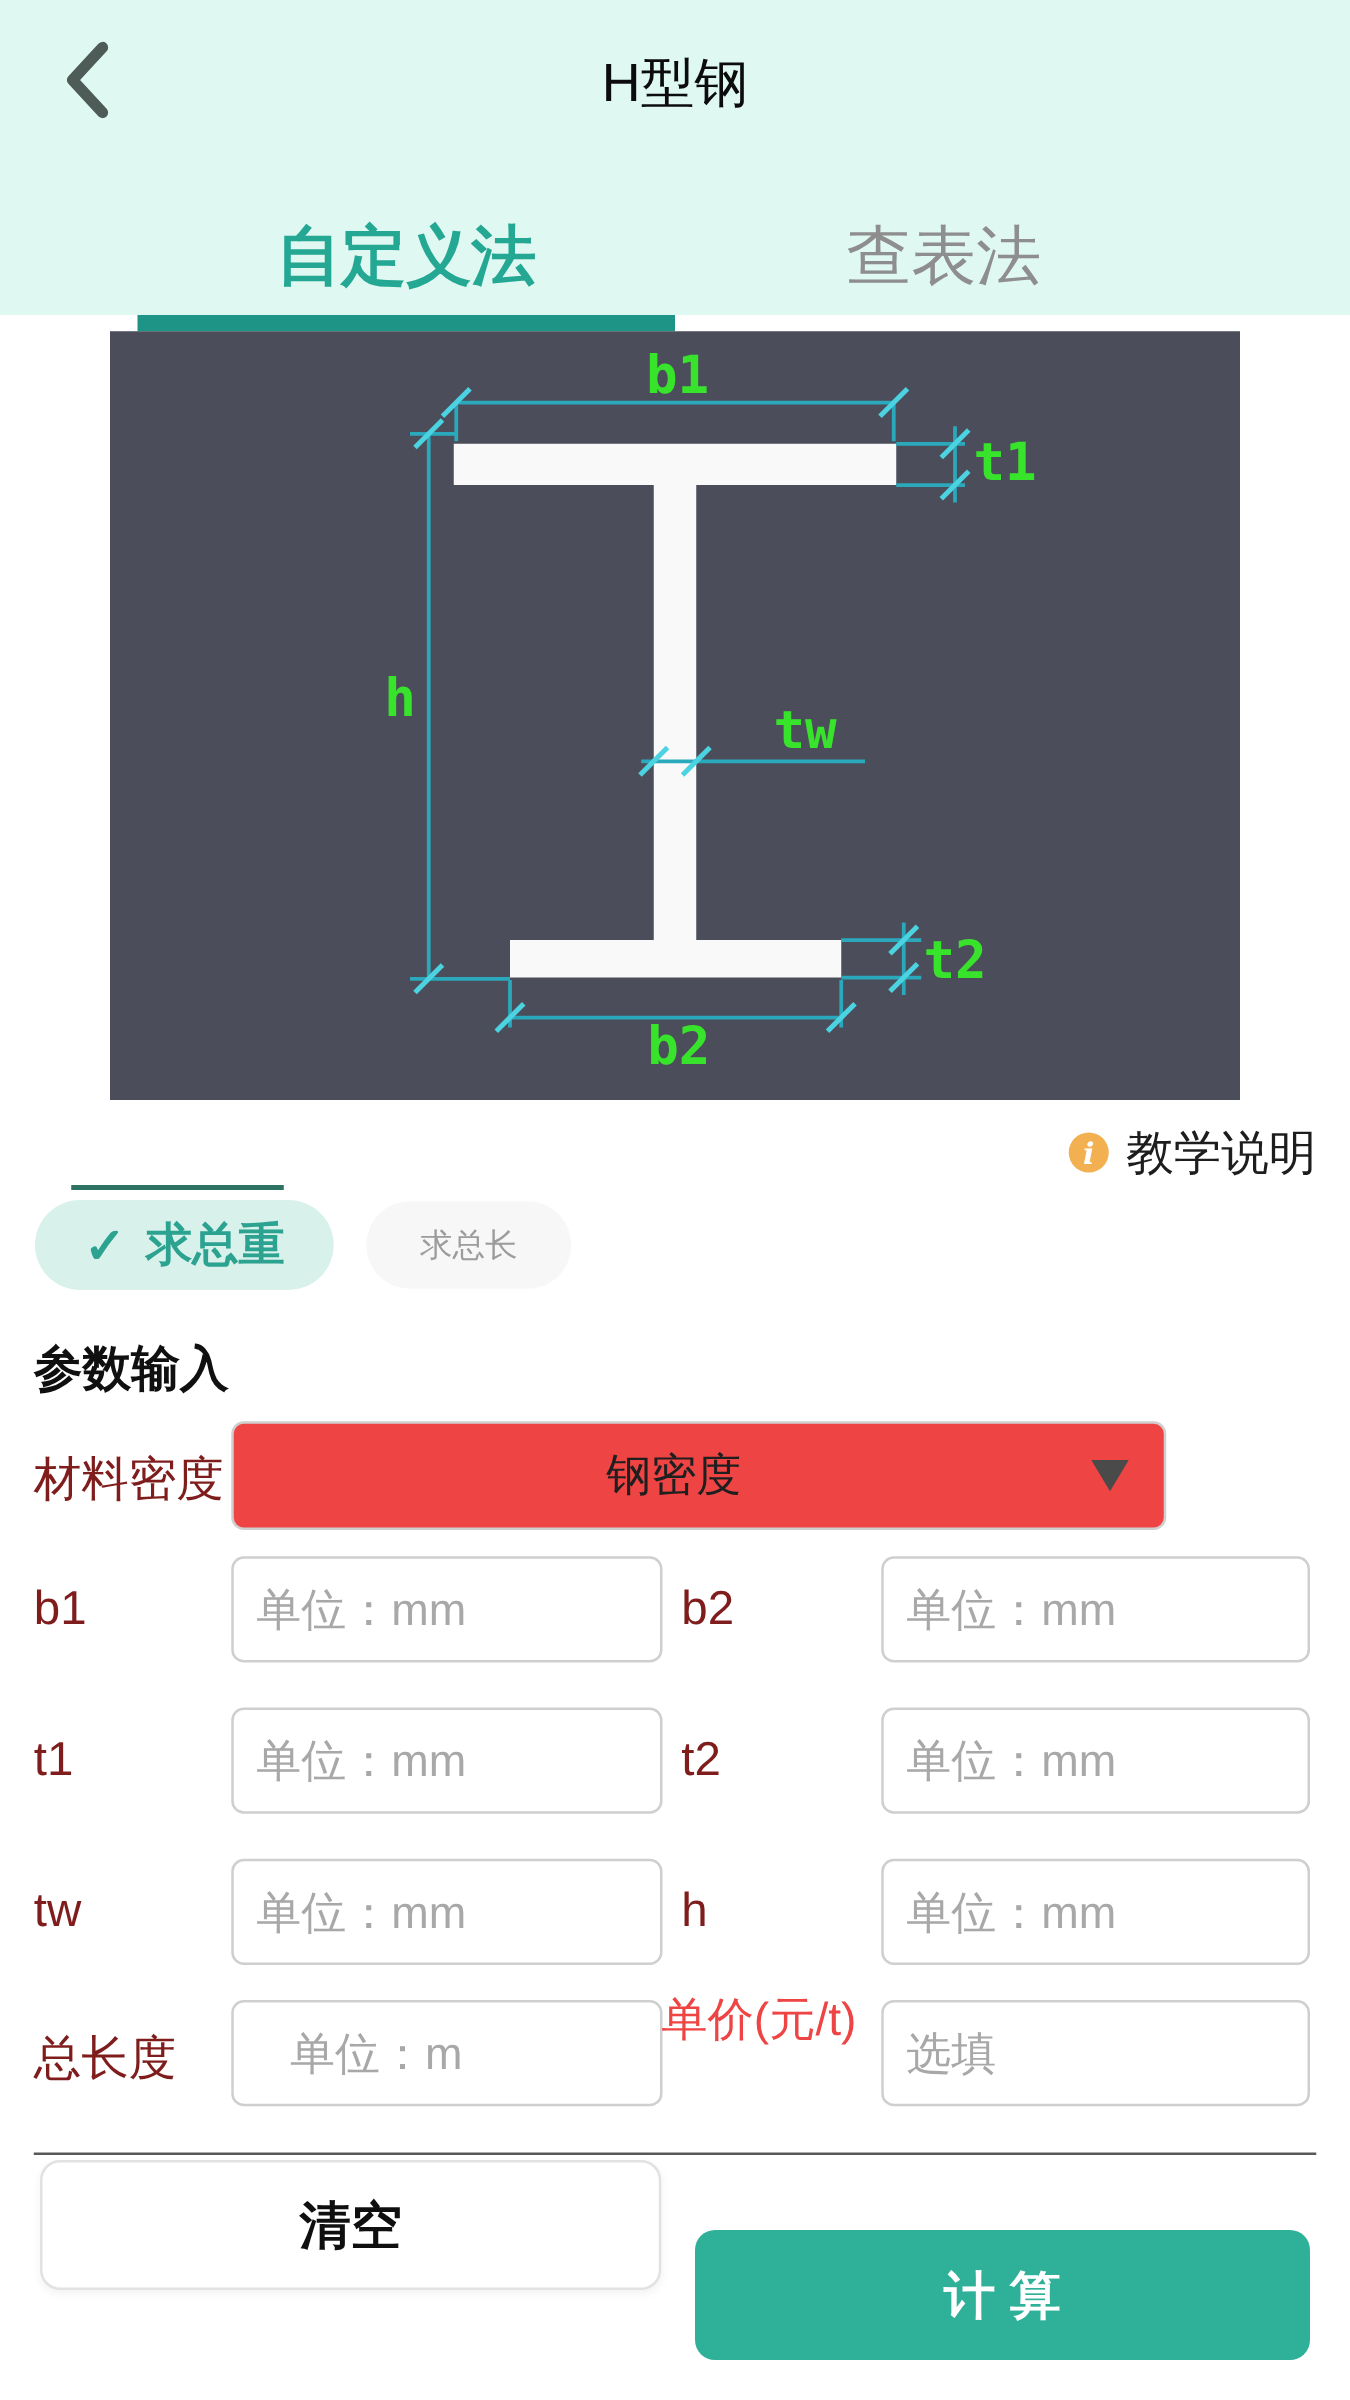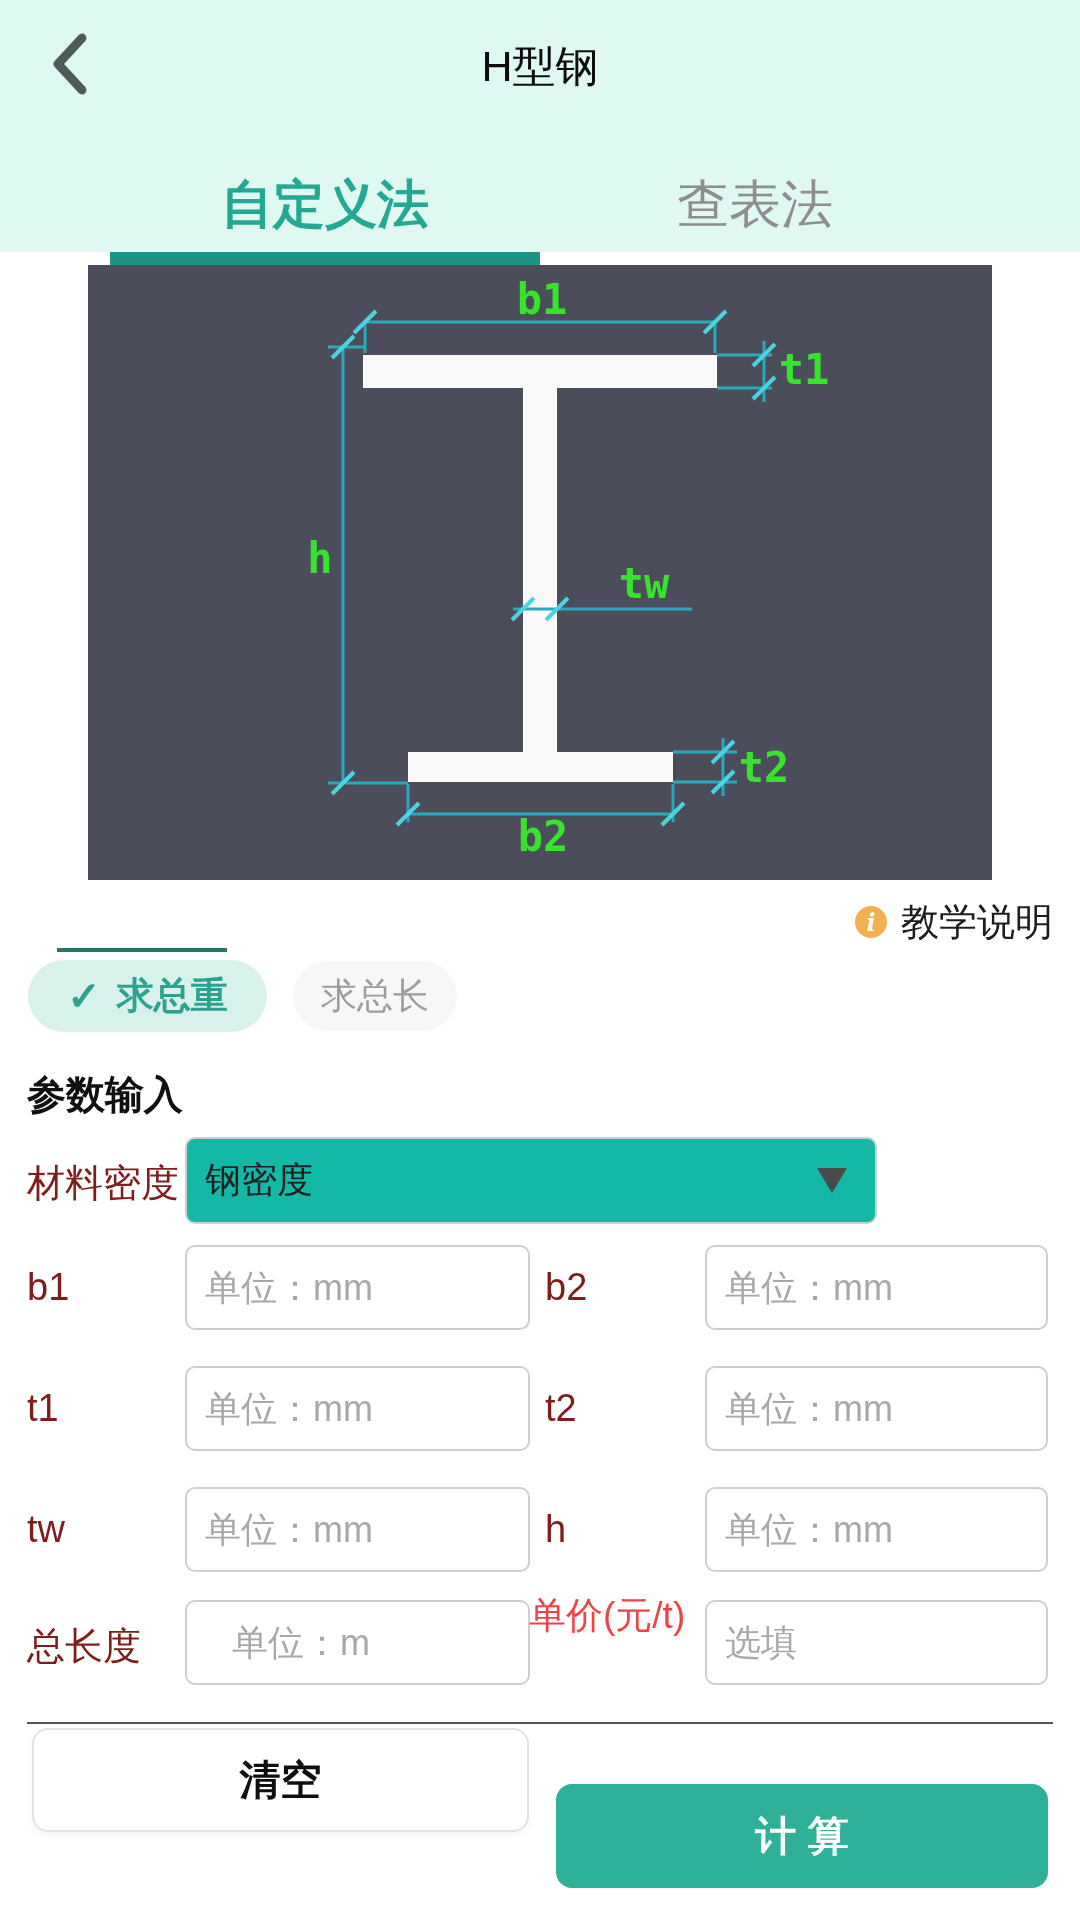--- a/index.html
+++ b/index.html
@@ -27,26 +27,26 @@
     font-family:"DejaVu Serif",serif;font-style:italic;font-weight:bold;font-size:24px;margin-right:14px;}
   .help-text{font-size:38px;color:#1d1d1d;}
   
   .pill-accent{position:absolute;left:57px;top:948px;width:170px;height:4px;background:#2d7263;}
   .pill-weight{position:absolute;left:28px;top:960px;width:239px;height:72px;border-radius:36px;
     background:#d9f1eb;display:flex;align-items:center;justify-content:center;cursor:pointer;}
   .pill-weight .check{color:#2ba390;font-size:40px;font-weight:bold;margin-right:16px;}
   .pill-weight .lbl{color:#2ba390;font-size:37px;font-weight:700;}
   .pill-length{position:absolute;left:293px;top:961px;width:164px;height:70px;border-radius:35px;
     background:#f7f7f7;display:flex;align-items:center;justify-content:center;cursor:pointer;}
-  .pill-length .lbl{color:#9c9c9c;font-size:36px;}
+  .pill-length .lbl{color:#9c9c9c;font-size:26px;}
   
   .section-title{position:absolute;left:27px;top:1068px;font-size:39px;font-weight:700;color:#101010;}
   .field-label{position:absolute;font-size:38px;color:#7f1d1d;}
-  .select-box{position:absolute;left:185px;top:1137px;width:692px;height:87px;border:2px solid #cfcfcf;
-    border-radius:10px;background:#14b8a6;box-sizing:border-box;display:flex;align-items:center;cursor:pointer;}
+  .select-box{position:absolute;left:185px;top:1137px;width:748px;height:87px;border:2px solid #cfcfcf;
+    border-radius:10px;background:#ef4444;box-sizing:border-box;display:flex;align-items:center;cursor:pointer;text-align:center;}
   .select-value{font-size:36px;color:#1f1f1f;padding-left:18px;flex:1;}
   .select-caret{width:0;height:0;border-left:15px solid transparent;border-right:15px solid transparent;
     border-top:25px solid #4a4a4a;margin-right:28px;}
   .text-input{position:absolute;height:85px;border:2px solid #cfcfcf;border-radius:10px;background:#ffffff;
     box-sizing:border-box;font-family:"Liberation Sans",sans-serif;font-size:36px;color:#1f1f1f;
     padding:0 0 0 18px;outline:none;}
   .text-input::placeholder{color:#a8a8a8;opacity:1;}
   .col1{left:185px;width:345px;}
   .col2{left:705px;width:343px;}
   .price-label{position:absolute;left:529px;top:1592px;width:165px;font-size:37px;color:#ef4444;line-height:48px;}

